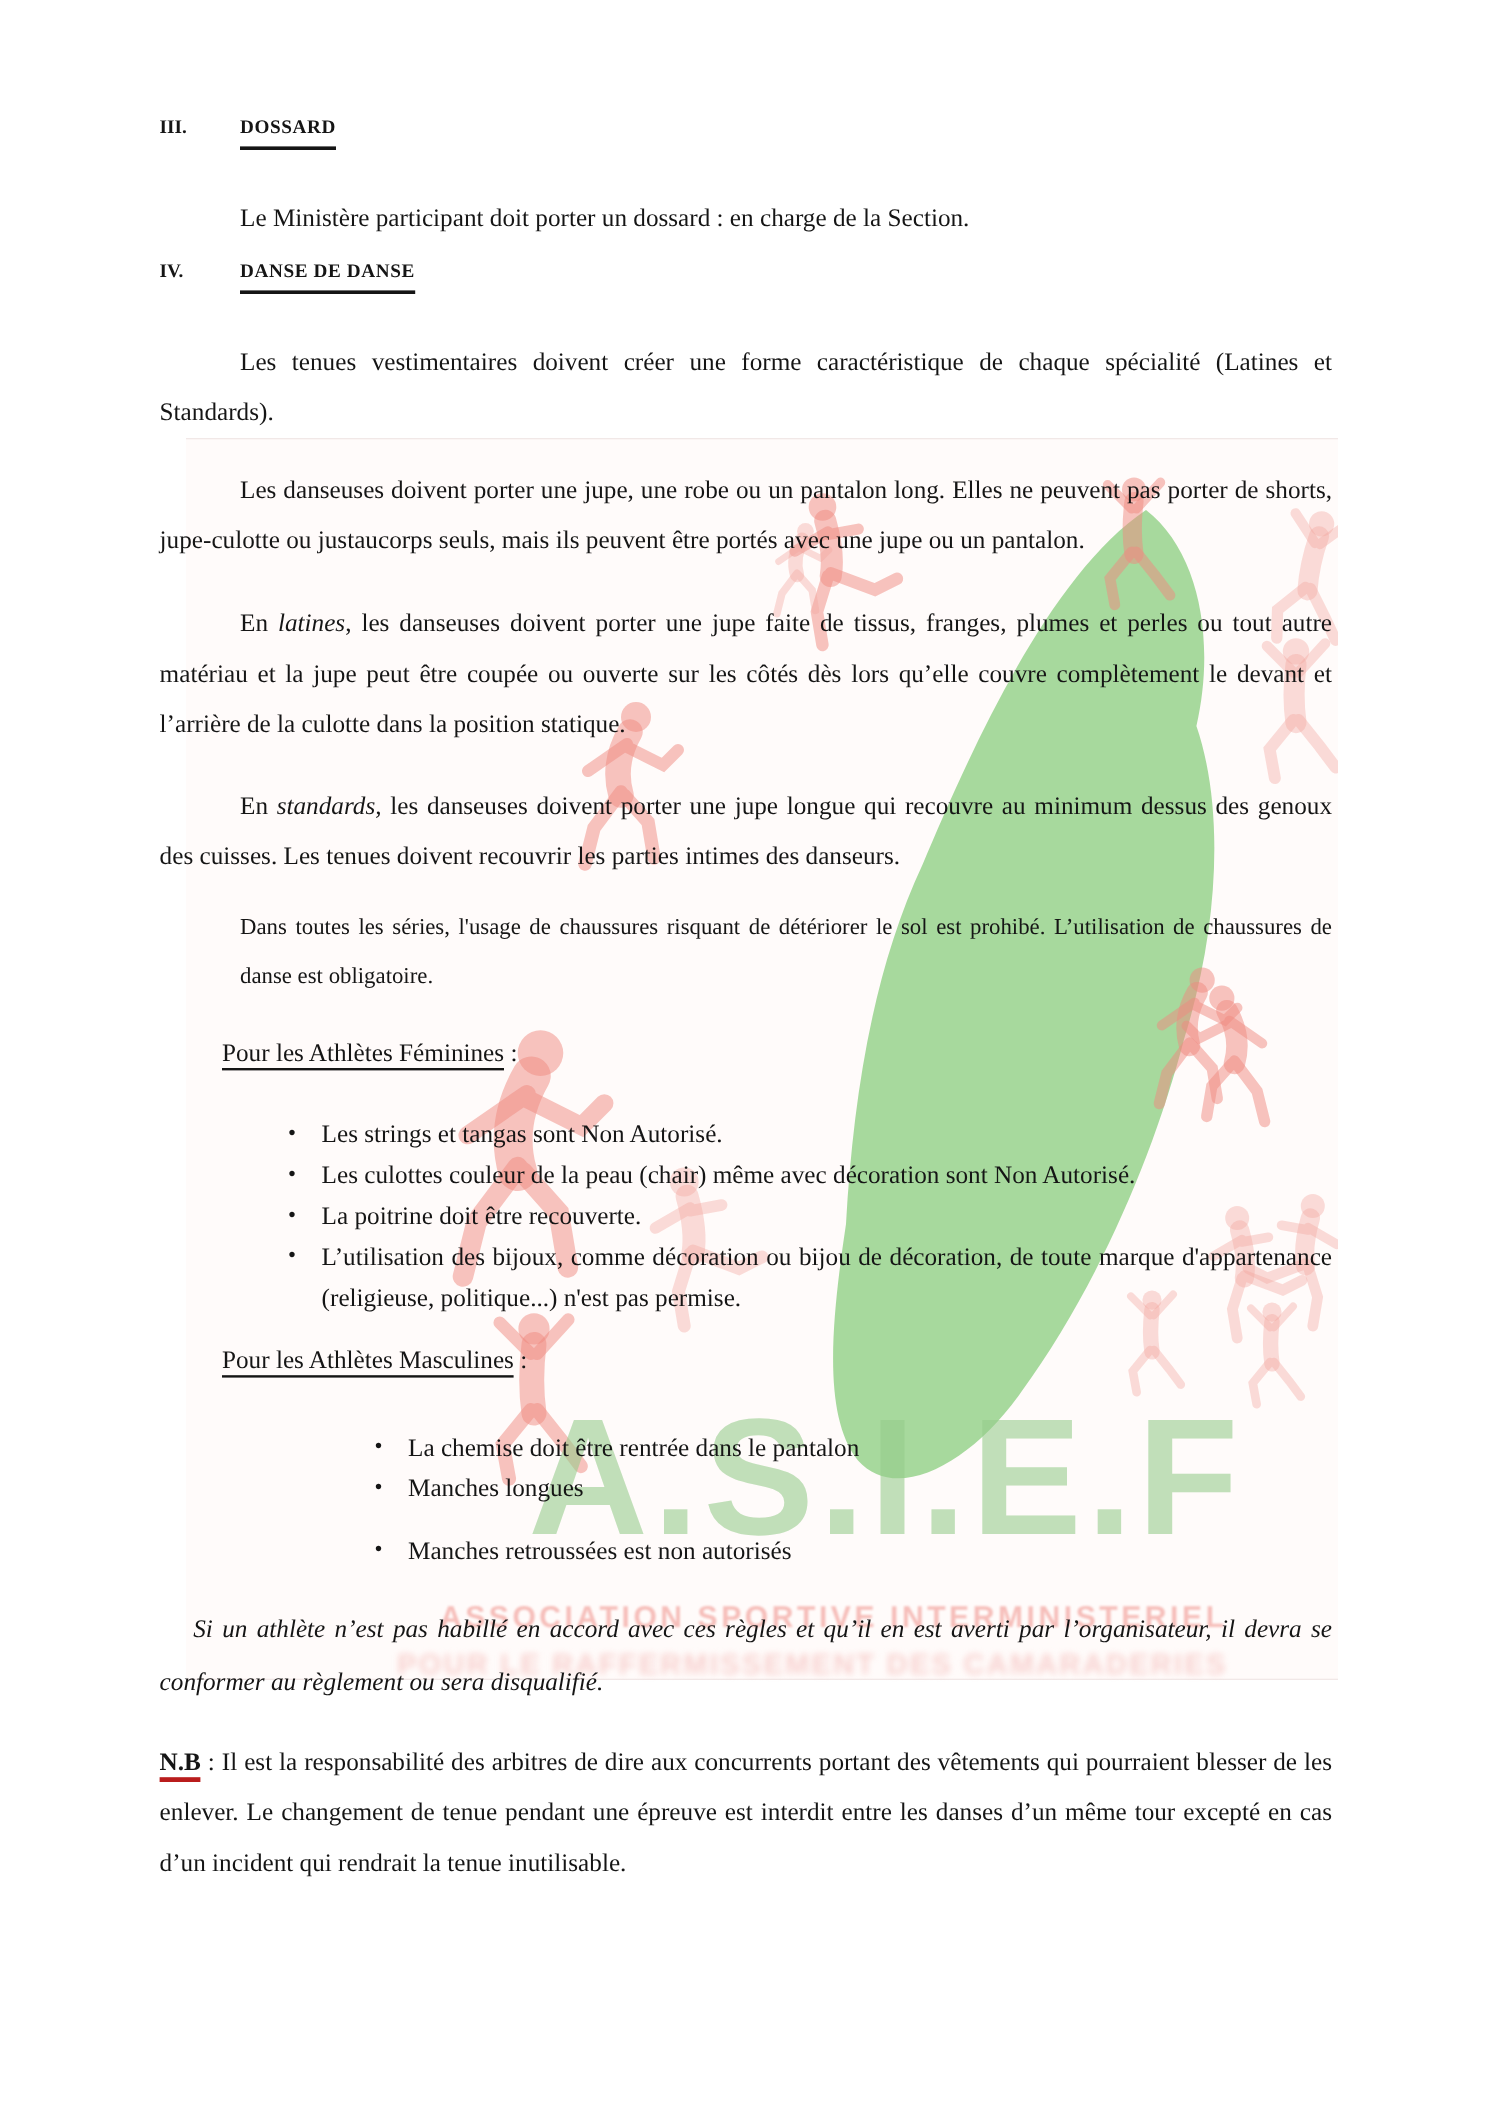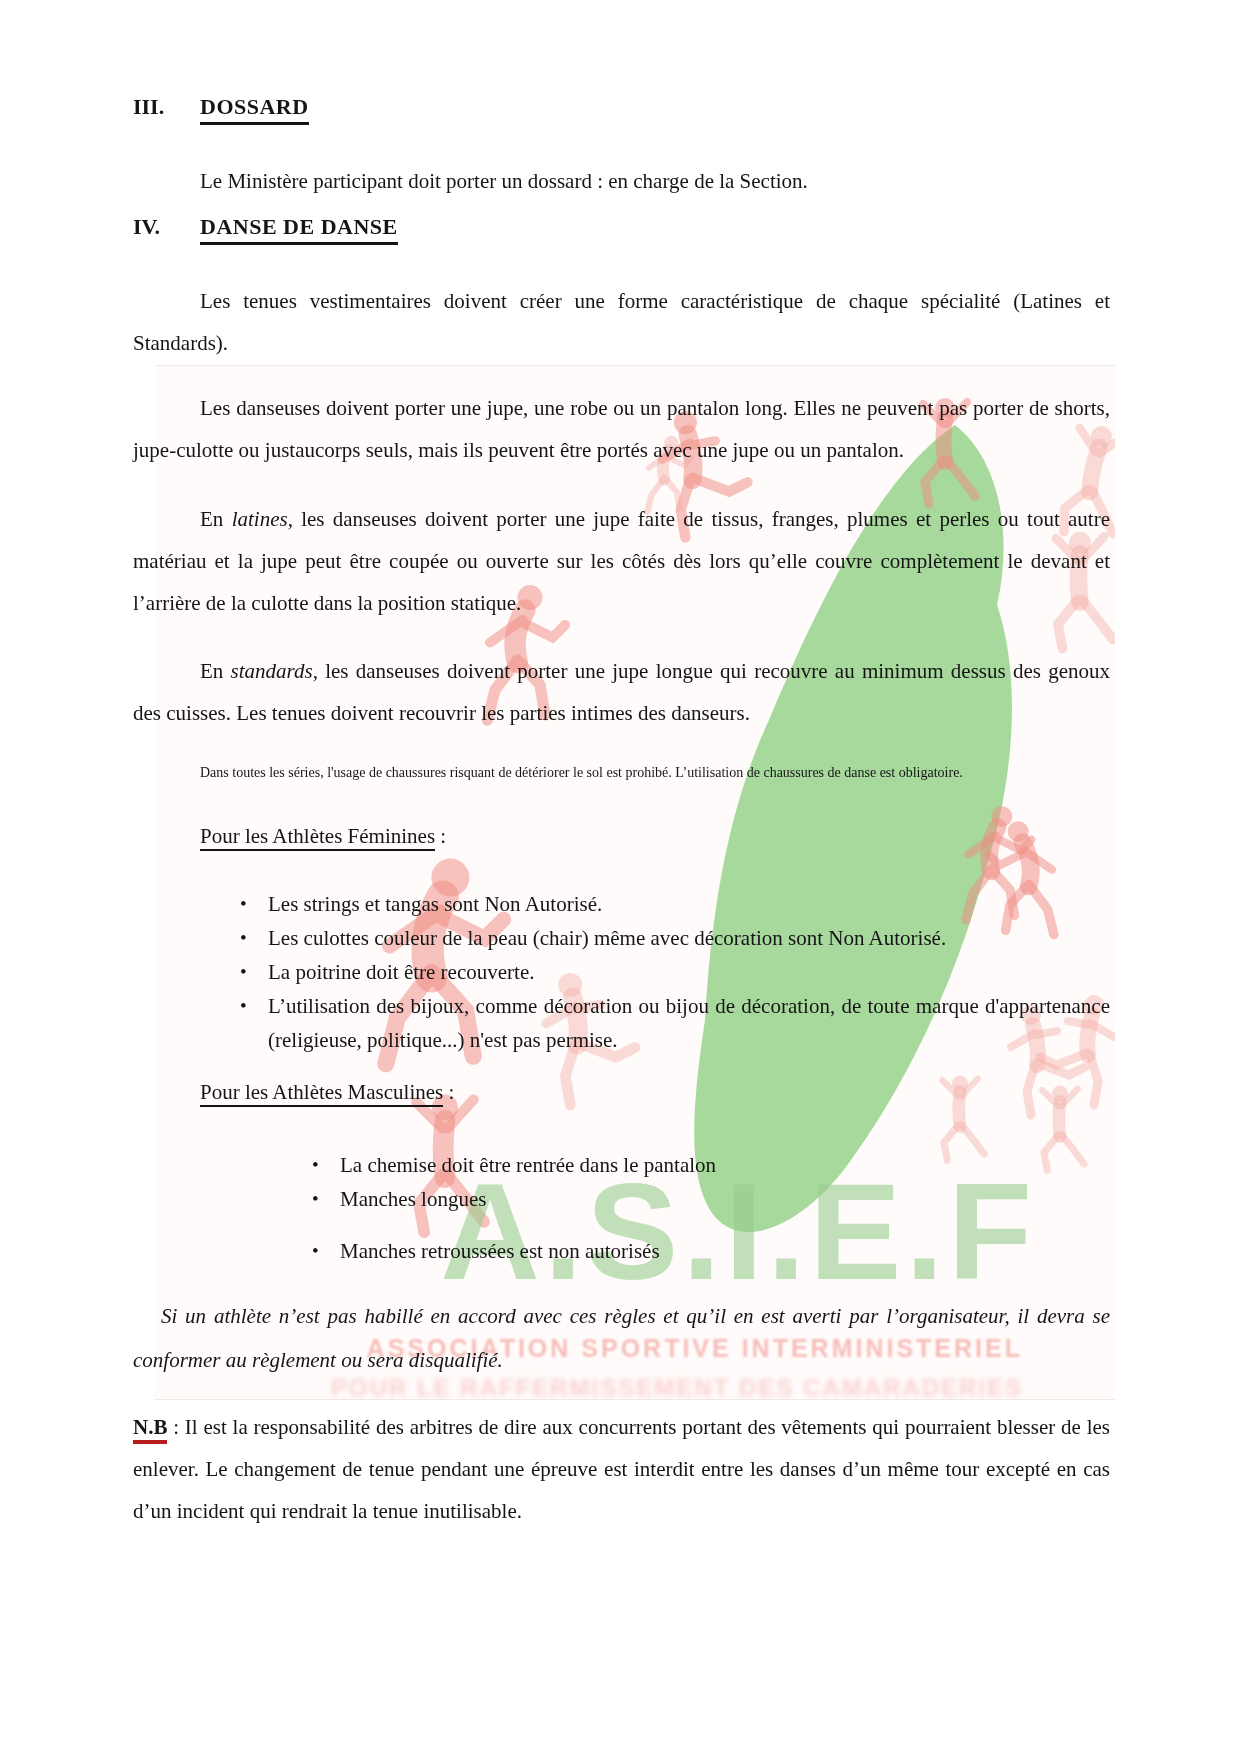--- a/index.html
+++ b/index.html
@@ -45,43 +45,43 @@
     font-weight:bold;font-size:24px;letter-spacing:2px;white-space:nowrap;
     color:rgba(243,182,178,0.60);
     filter:blur(2.5px);
   }
   
   .content{
     position:relative;z-index:1;
     padding:0 131px 0 133px;
   }
   .sec-heading{
-    font-size:22px;font-weight:bold;line-height:30px;
+    font-size:16px;font-weight:bold;line-height:30px;
     display:flex;
   }
   .sec-heading .num{width:67px;flex:0 0 67px;}
   .sec-heading .ttl{border-bottom:3px solid #151515;padding-bottom:0;letter-spacing:0.5px;}
   #h3{margin-top:92px;}
   #h4{margin-top:10px;}
   p.body{
     font-size:21px;line-height:42px;margin:0;
     text-align:justify;
   }
   .ind{text-indent:67px;}
   #p-dossard{margin-top:35px;text-align:left;}
   #p-tenues{margin-top:35px;}
   #p-danseuses{margin-top:23px;}
   #p-latines{margin-top:27px;}
   #p-standards{margin-top:26px;}
   #p-chaussures{
     margin-top:18px;margin-left:67px;
-    font-size:14px;line-height:41px;text-align:justify;
+    font-size:19px;line-height:41px;text-align:justify;
   }
   .sub-heading{
-    margin-top:28px;margin-left:67px;
+    margin-top:28px;margin-left:52px;
     font-size:21px;line-height:30px;
   }
   .sub-heading .u{border-bottom:2px solid #151515;padding-bottom:1px;}
   #fem-h{margin-top:28px;}
   #mal-h{margin-top:20px;}
   ul.blist{
     list-style:none;margin:0;padding:0;
     font-size:21px;line-height:34px;text-align:justify;
   }
   #fem-list{margin-top:36px;margin-left:105px;width:872px;}

